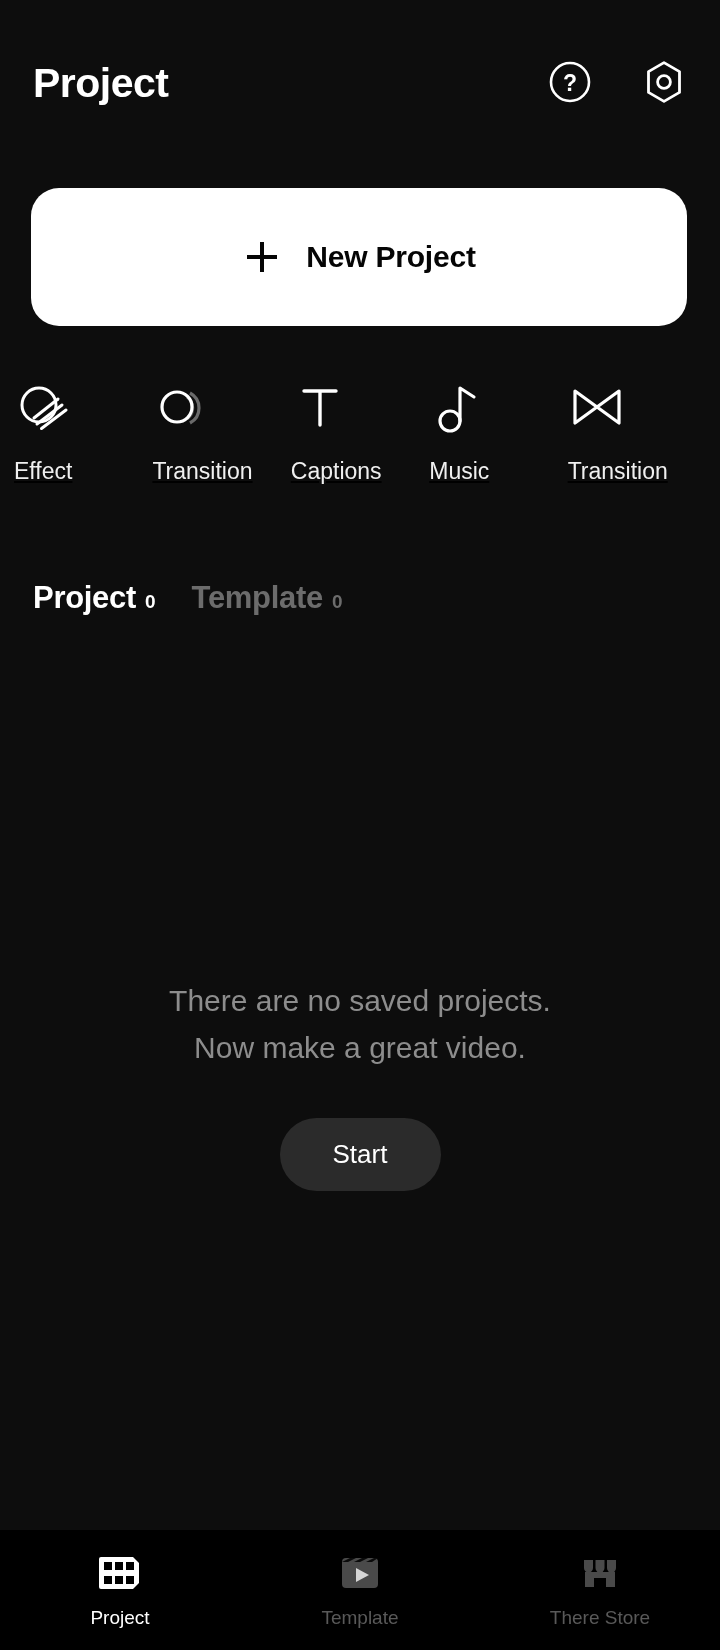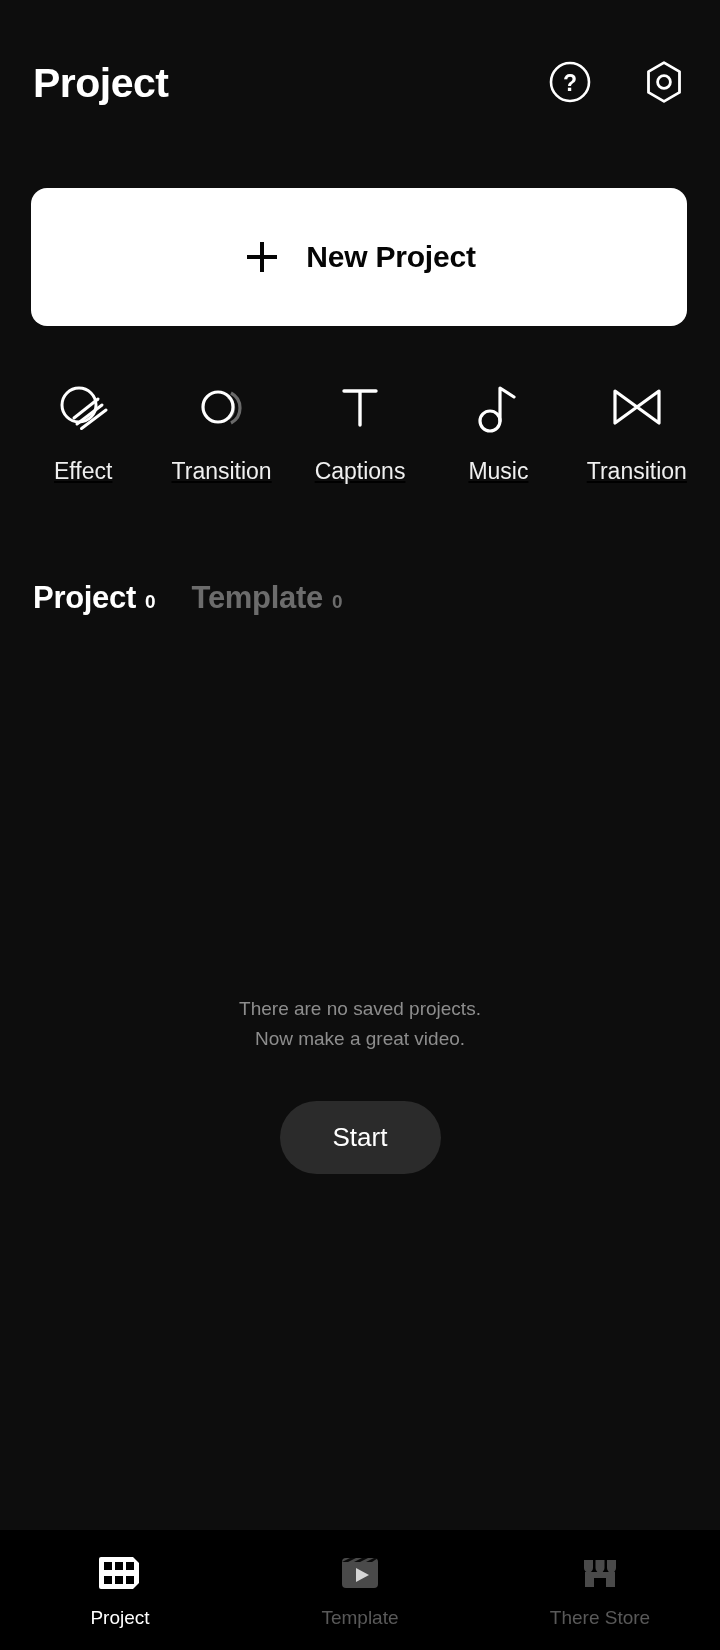--- a/index.html
+++ b/index.html
@@ -29,40 +29,40 @@
     margin-top:6px;
   }
   .header-actions { display:flex; align-items:center; gap:46px; margin-top:4px; }
   .icon-btn { width:48px; height:48px; display:flex; align-items:center; justify-content:center; }
 
   
   .new-project-btn {
     margin:8px 33px 0 31px;
     height:138px;
     background:#ffffff;
-    border-radius:16px;
+    border-radius:28px;
     display:flex; align-items:center; justify-content:center;
     gap:24px;
     flex:0 0 auto;
   }
   .np-plus { display:block; }
   .new-project-label {
     font-size:30px; font-weight:bold; color:#050505; letter-spacing:-0.2px;
   }
 
   
   .feature-row {
     display:flex; align-items:flex-start;
     margin-top:32px;
     padding:0 14px;
     flex:0 0 auto;
   }
   .feature-item {
     flex:1 1 0;
-    display:flex; flex-direction:column; align-items:center; gap:22px;text-decoration:underline;
+    display:flex; flex-direction:column; align-items:flex-start; gap:22px;text-decoration:underline;
   }
   .feature-icon { height:58px; display:flex; align-items:center; justify-content:center; }
   .feature-label { font-size:23px; color:#f0f0f0; letter-spacing:0px; }
 
   
   .tab-row {
     display:flex; align-items:baseline; gap:36px;
     margin-top:75px; padding-left:33px;
     flex:0 0 auto;
   }
@@ -74,21 +74,21 @@
   .tab.inactive .tab-label { color:#6c6c6c; }
   .tab.inactive .tab-count { color:#6c6c6c; }
 
   
   .content-area {
     flex:1 1 auto;
     position:relative;
     display:flex; flex-direction:column; align-items:center; justify-content:center;
     padding-bottom:118px;
   }
-  .empty-line { font-size:19px; color:#8d8d8d; line-height:1.58; text-align:center; }
+  .empty-line { font-size:30px; color:#8d8d8d; line-height:1.58; text-align:center; }
   .start-btn {
     margin-top:47px;
     width:161px; height:73px;
     background:#2b2b2b;
     border-radius:44px;
     display:flex; align-items:center; justify-content:center;
   }
   .start-label { font-size:26px; color:#ffffff; }
 
   

